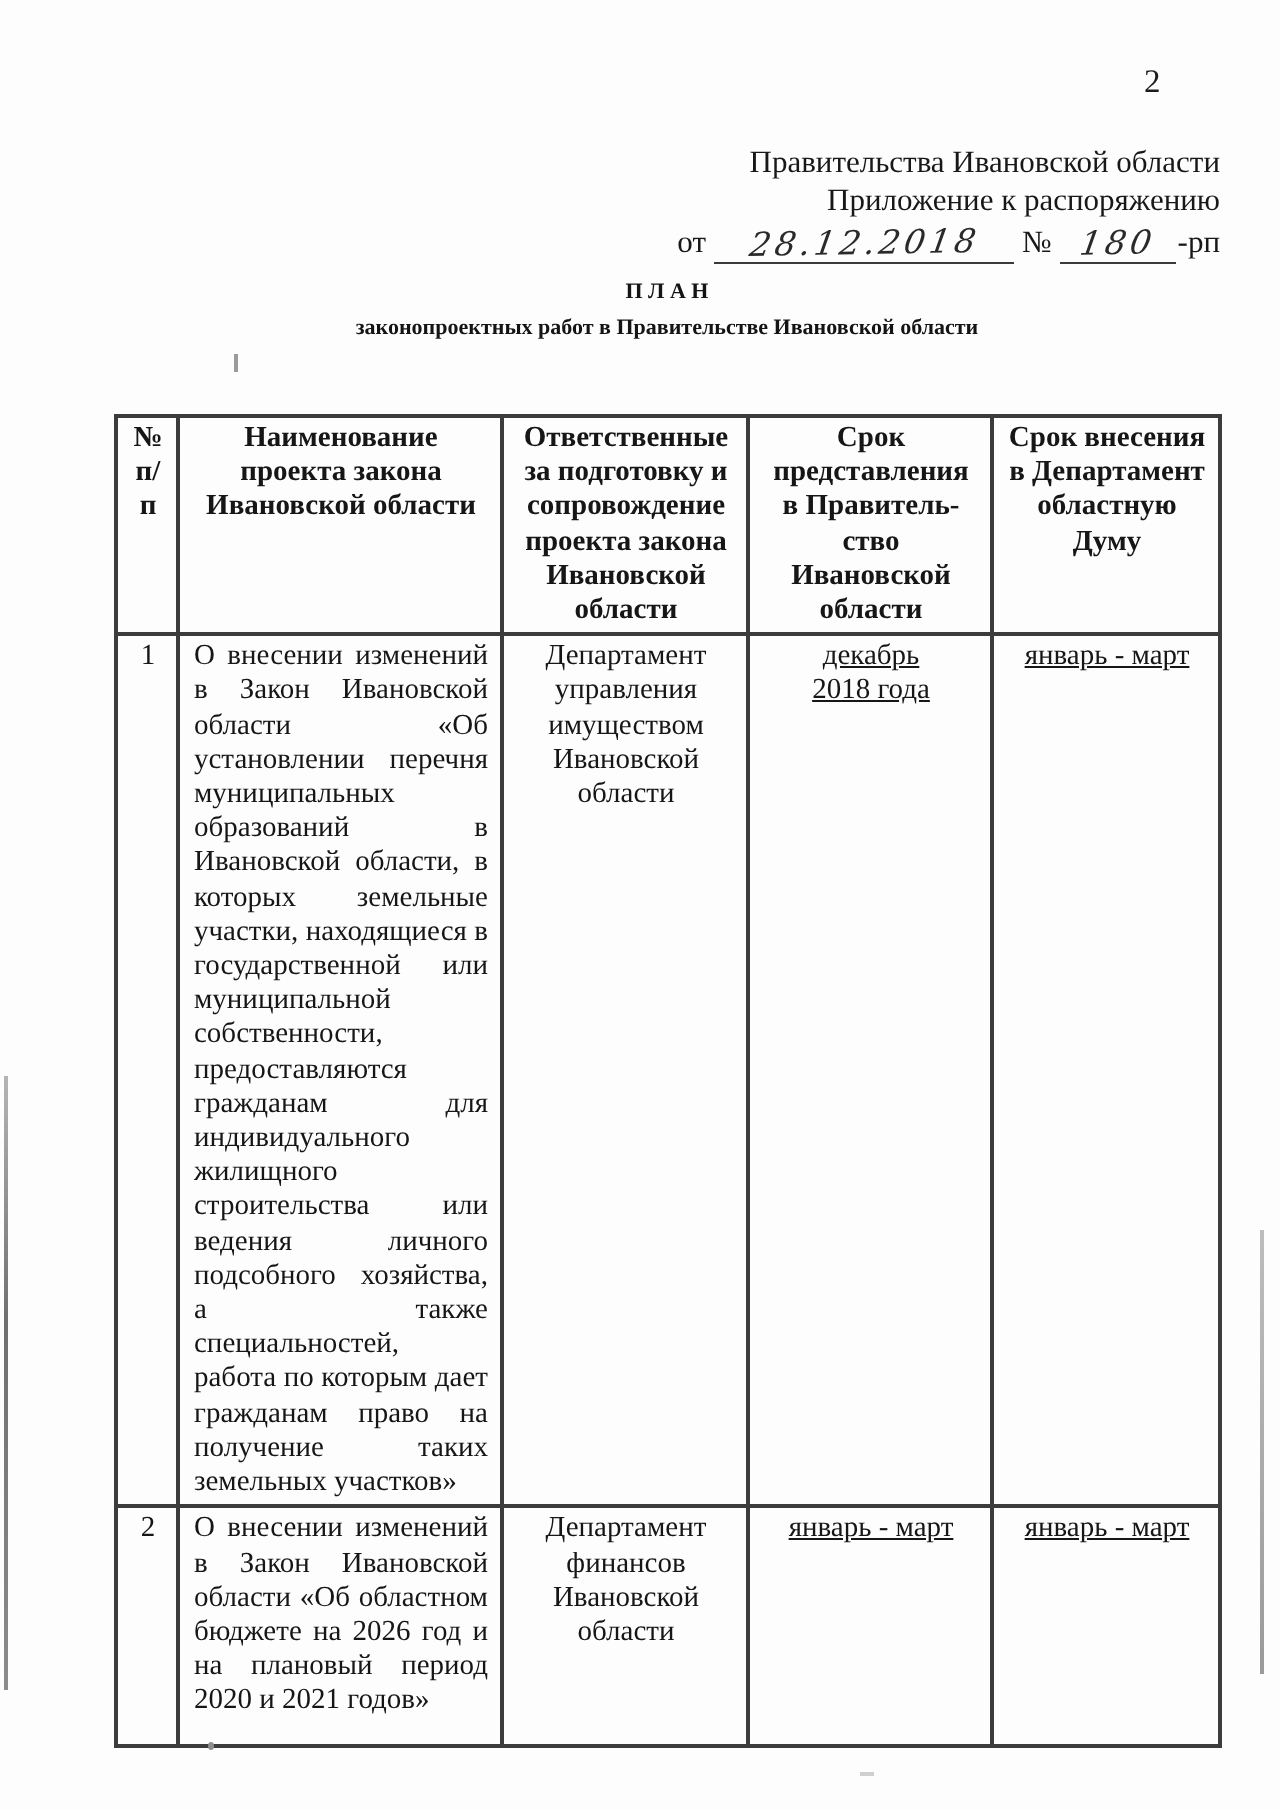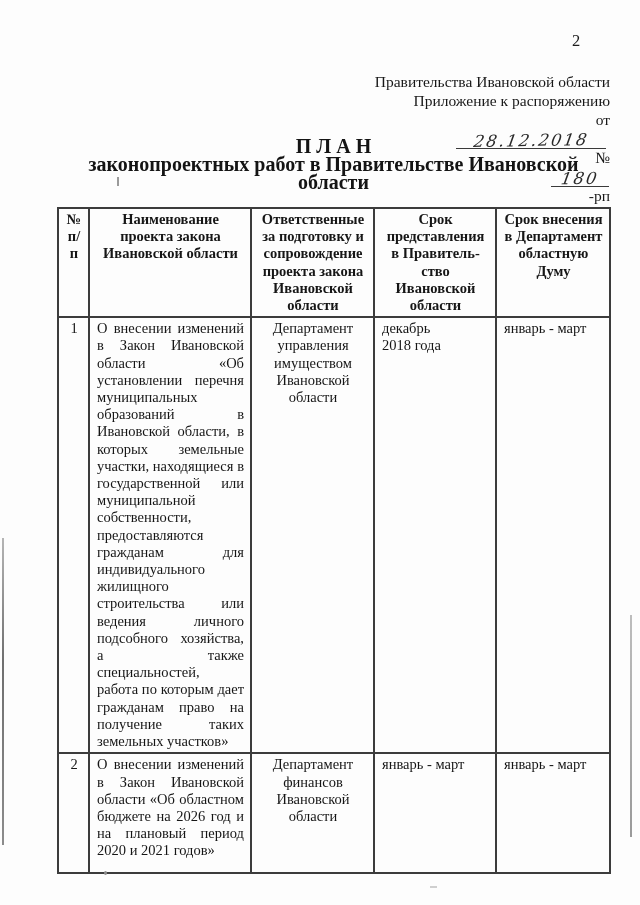--- a/index.html
+++ b/index.html
@@ -39,21 +39,20 @@
     font-size: 15.5px;
     line-height: 18.5px;
     color: #181818;
     white-space: nowrap;
   }
   .order-line {
     margin-top: 1px;
     display: flex;
     align-items: flex-end;
     justify-content: flex-end;
-    flex-direction: column;
   }
   .order-line > span { display: inline-block; }
   .hw-slot {
     border-bottom: 1.5px solid #3a3a3a;
     text-align: center;
     position: relative;
     margin: 0 4px;
   }
   .slot-date { width: 150px; }
   .slot-num  { width: 58px; margin-right: 1px; }
@@ -70,21 +69,21 @@
   }
 
   
   .doc-title {
     position: absolute;
     left: 57px;
     top: 138px;
     width: 553px;
     text-align: center;
     font-weight: bold;
-    font-size: 20px;
+    font-size: 11px;
     line-height: 17.8px;
     color: #141414;
   }
 
   
   table.plan {
     position: absolute;
     left: 57px;
     top: 207px;
     width: 552px;
@@ -102,21 +101,21 @@
   }
   td.hdr {
     font-weight: bold;
     text-align: center;
     white-space: pre-line;
     padding-top: 3px;
   }
   td.cell-num { text-align: center; padding: 2px 2px; }
   td.cell-name { text-align: justify; text-align-last: left; }
   td.cell-resp { text-align: center; }
-  td.cell-date { text-align: left; white-space: pre-line; padding-top: 3px; }
+  td.cell-date { text-align: center; white-space: pre-line; padding-top: 3px; text-decoration: underline; }
 
   
   .artifact { position: absolute; pointer-events: none; }
   .edge-left {
     left: 2px; top: 538px; width: 2px; height: 307px;
     background: linear-gradient(#b5b5b5, #6f6f6f 40%, #8c8c8c);
   }
   .edge-right {
     left: 630px; top: 615px; width: 1.5px; height: 222px;
     background: linear-gradient(#bdbdbd, #9a9a9a);

